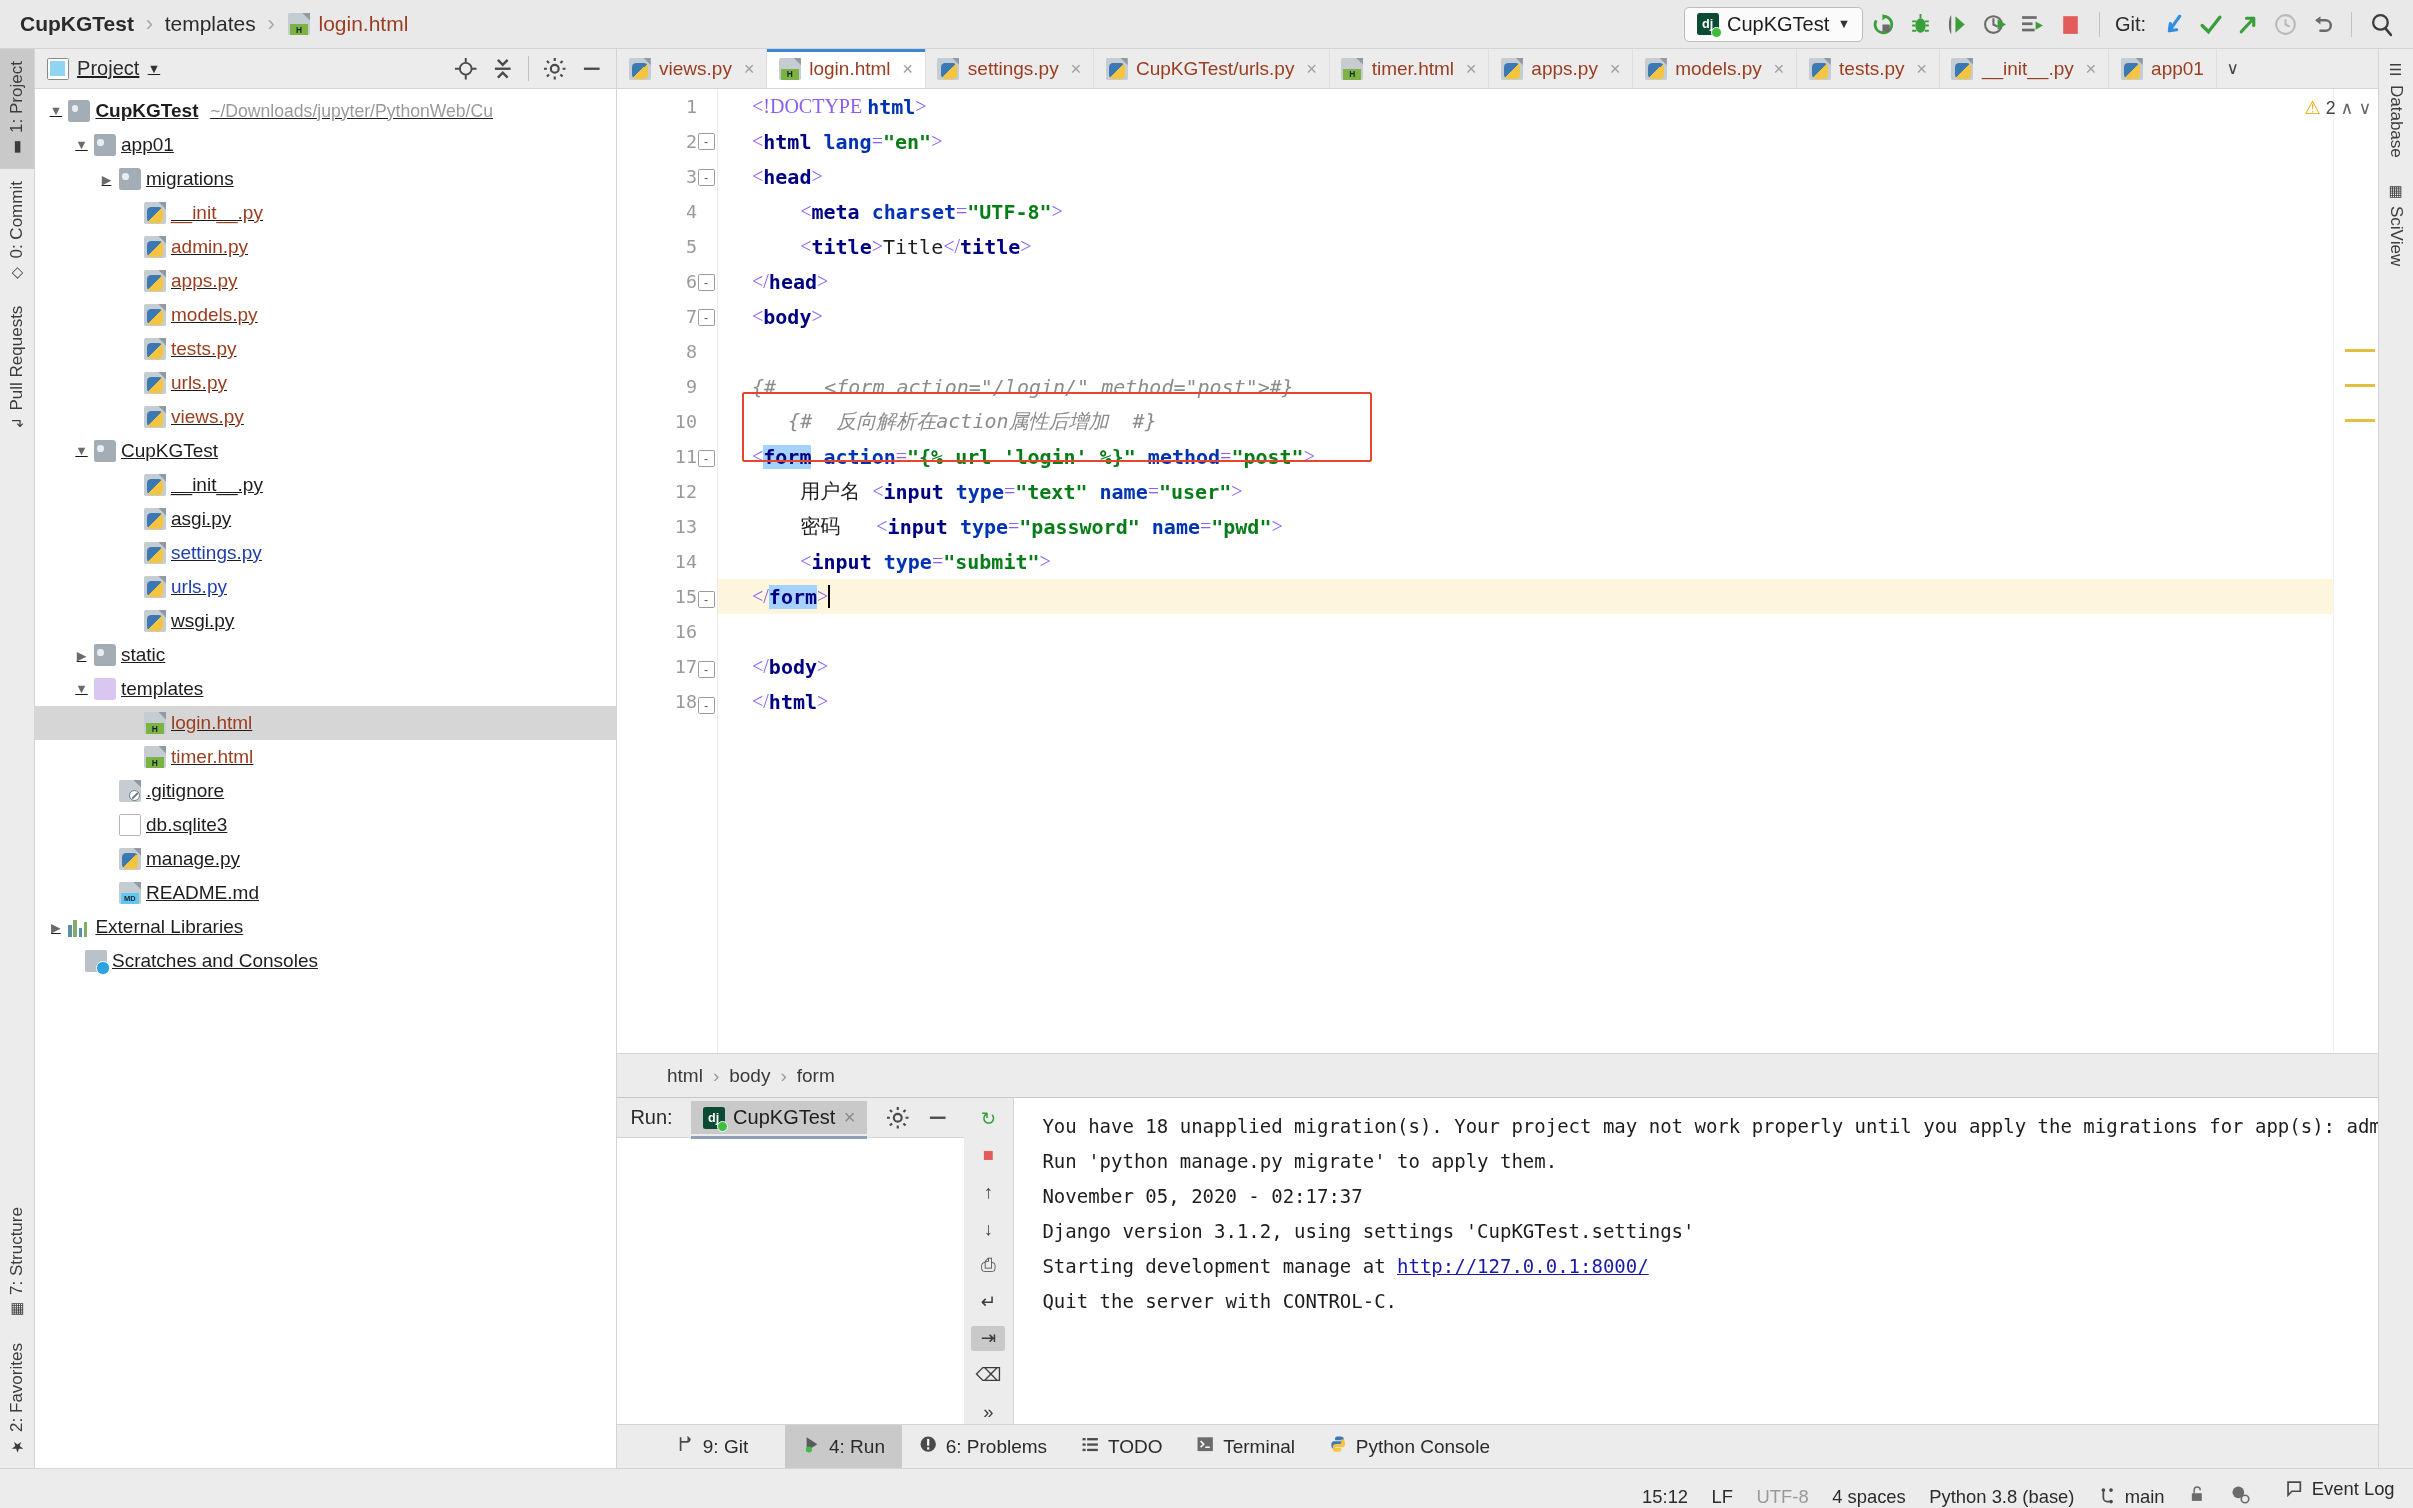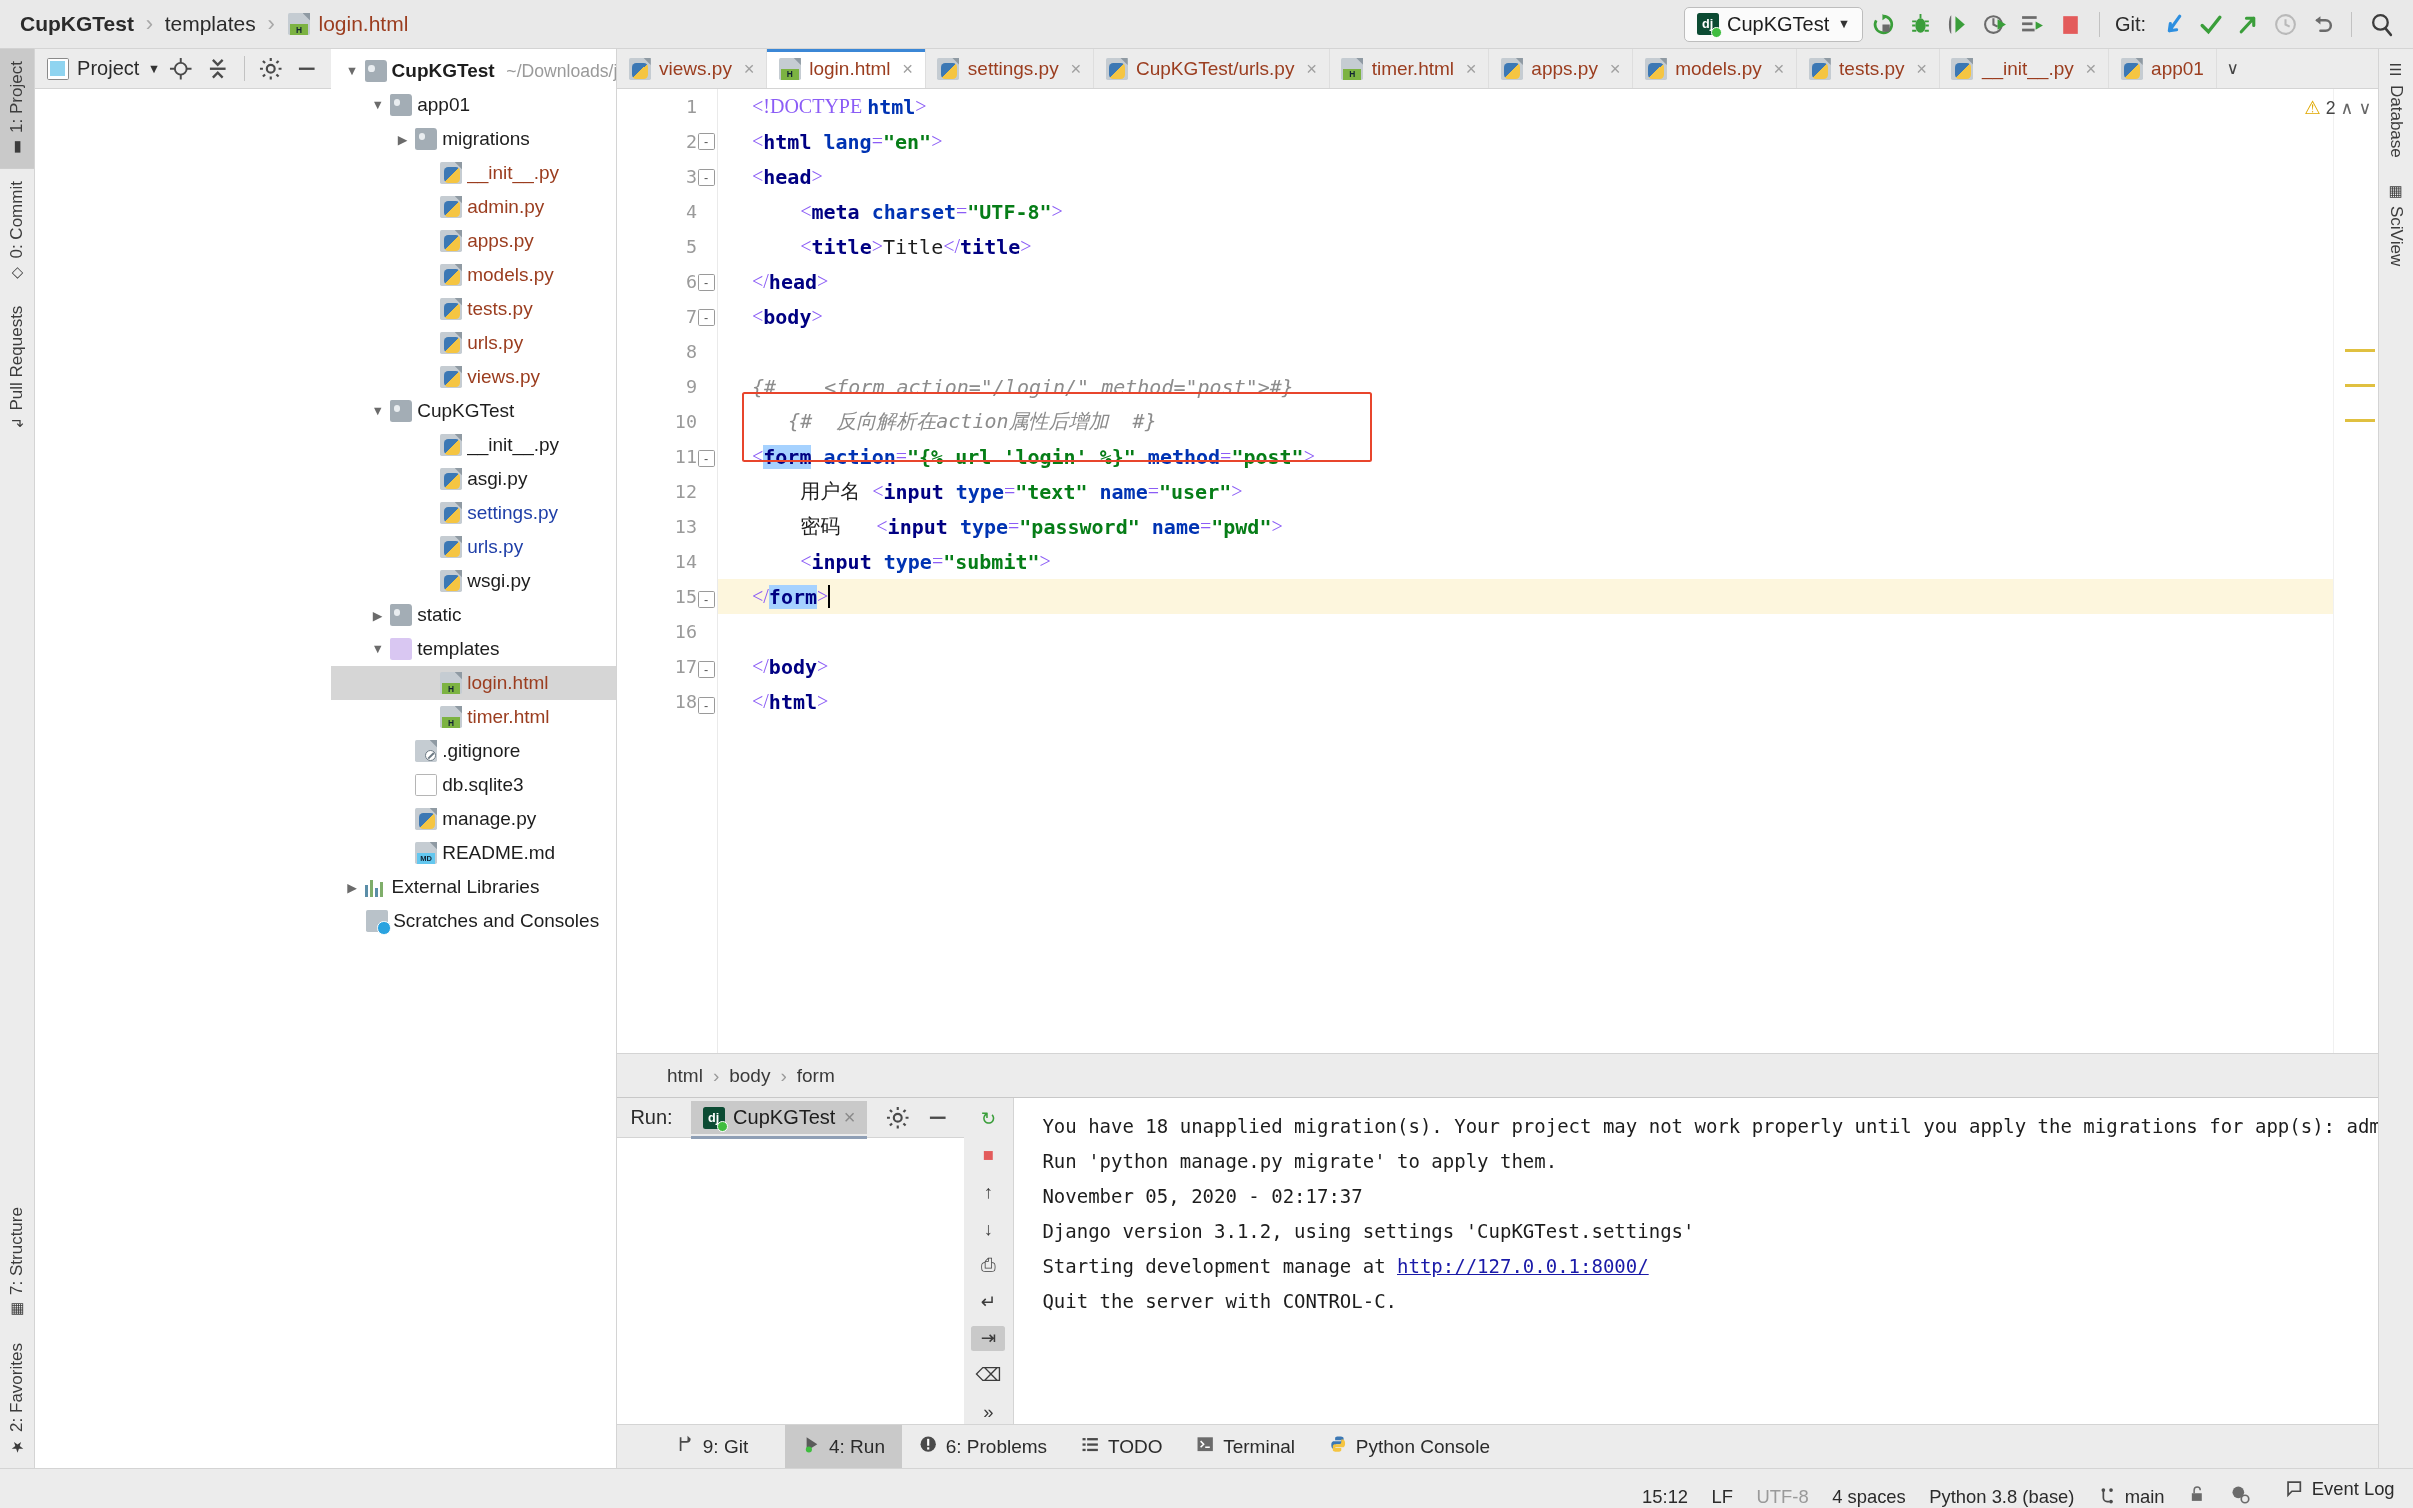--- a/index.html
+++ b/index.html
@@ -75,21 +75,21 @@
   }
   .vtab-r {
     writing-mode: vertical-rl; text-orientation: mixed;
     display: flex; align-items: center; gap: 6.7px;
     font-size: 17px; color: #3c3c3c; padding: 11.7px 0; white-space: nowrap;
   }
 
   
   .projpanel {
     width: 582px; flex: 0 0 582px; background: #fff;
-    display: flex; flex-direction: row; border-right: 0.8px solid #d4d4d4;
+    display: flex; flex-direction: column; border-right: 0.8px solid #d4d4d4; text-decoration: underline;
   }
   .proj-head {
     height: 40px; flex: 0 0 40px; background: #ececec;
     border-bottom: 0.8px solid #d4d4d4;
     display: flex; align-items: center; padding: 0 11.7px; gap: 8.4px;
   }
   .proj-title { font-size: 20px; color: #2b2b2b; }
   .proj-head-right { margin-left: auto; display: flex; align-items: center; gap: 11.7px; }
   .ph-ico { width: 25px; height: 25px; display:flex; align-items:center; justify-content:center; }
 
@@ -616,21 +616,21 @@
           <div class="trow" style="padding-left: 8.4px;">
             <span class="tw">▶</span>
             <span class="ic ic-lib">
               <i style="height:11.7px;background:#5b8ea8"></i>
               <i style="height:17px;background:#7fae6a"></i>
               <i style="height:9.2px;background:#5b8ea8"></i>
               <i style="height:15px;background:#7fae6a"></i>
             </span>
             <span class="tlabel c-dark">External Libraries</span>
           </div>
-          <div class="trow" style="padding-left: 10px;">
+          <div class="trow" style="padding-left: 25px;">
             <span class="tw"></span>
             <span class="ic ic-scr">
               <span class="scrclock"></span>
             </span>
             <span class="tlabel c-dark">Scratches and Consoles</span>
           </div>
         </div>
     </div>
 
     <div class="editorcol">

